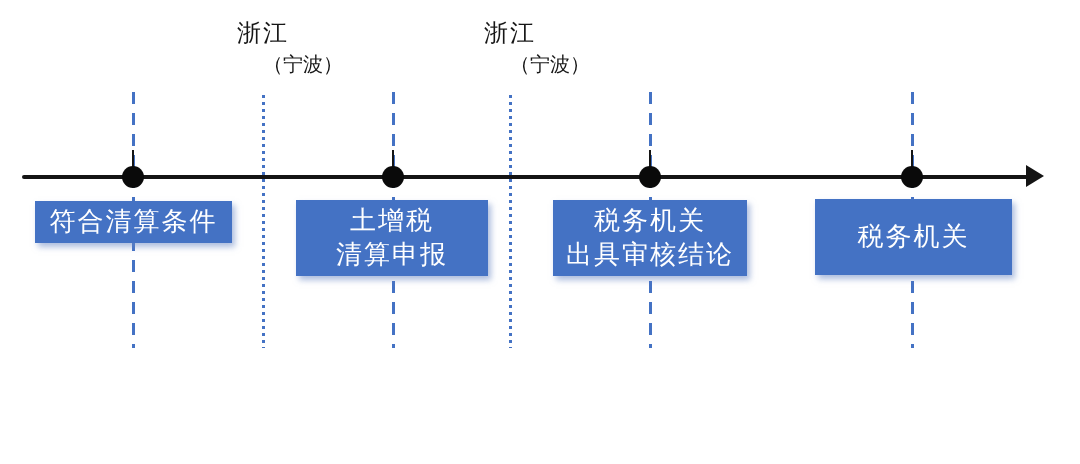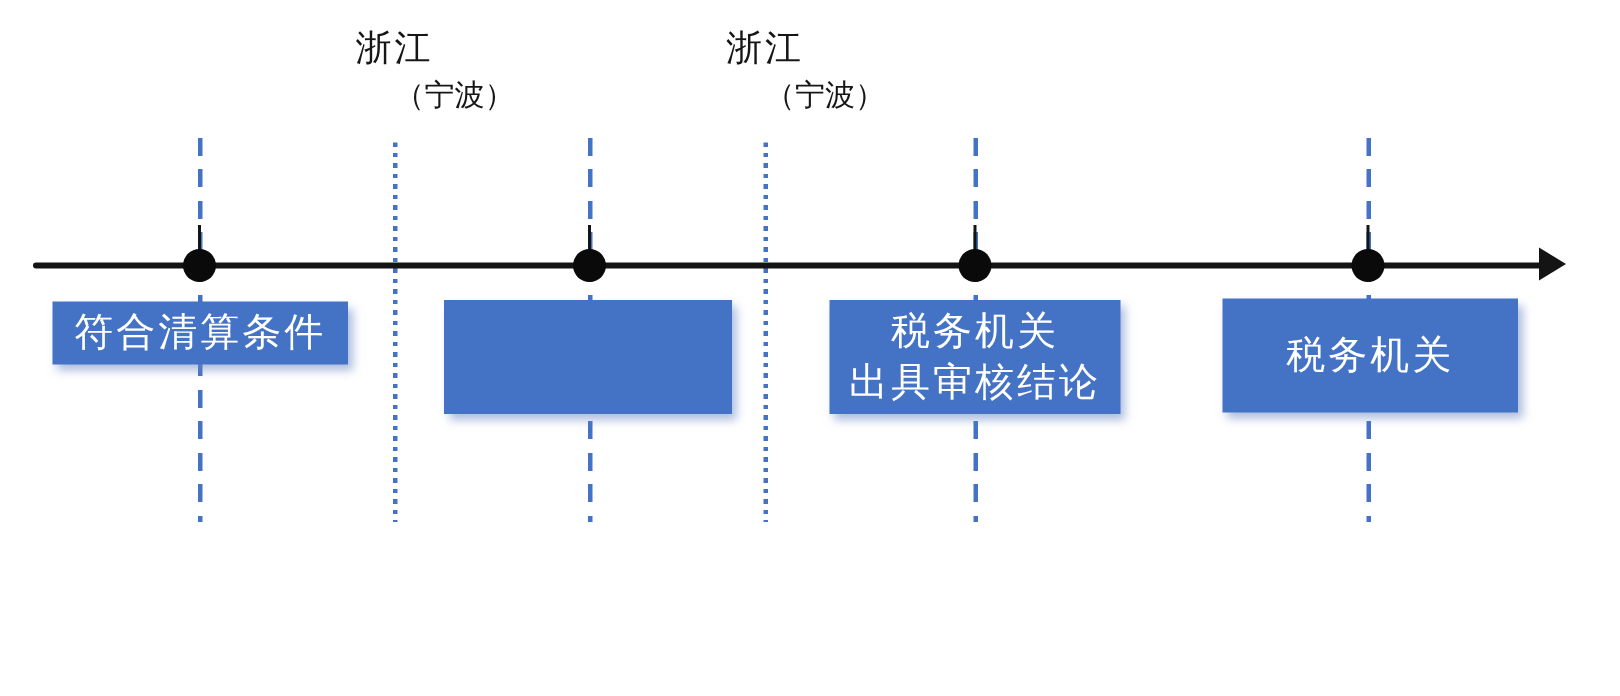--- a/index.html
+++ b/index.html
@@ -76,20 +76,22 @@
   <div class="dot-stem" style="left:911px"></div>
   <div class="axis-dot" style="left:122px"></div>
   <div class="axis-dot" style="left:382px"></div>
   <div class="axis-dot" style="left:639px"></div>
   <div class="axis-dot" style="left:901px"></div>
 
   <div class="stage-box" style="left:35px;top:201px;width:197px;height:42px">
     <span>符合清算条件</span>
   </div>
   <div class="stage-box" style="left:296px;top:200px;width:192px;height:76px">
+    <span>土增税</span>
+    <span>清算申报</span>
   </div>
   <div class="stage-box" style="left:553px;top:200px;width:194px;height:76px">
     <span>税务机关</span>
     <span>出具审核结论</span>
   </div>
   <div class="stage-box" style="left:815px;top:199px;width:197px;height:76px">
     <span>税务机关</span>
   </div>
 
   <div class="province-note center" style="left:92px;top:387px;width:110px">

